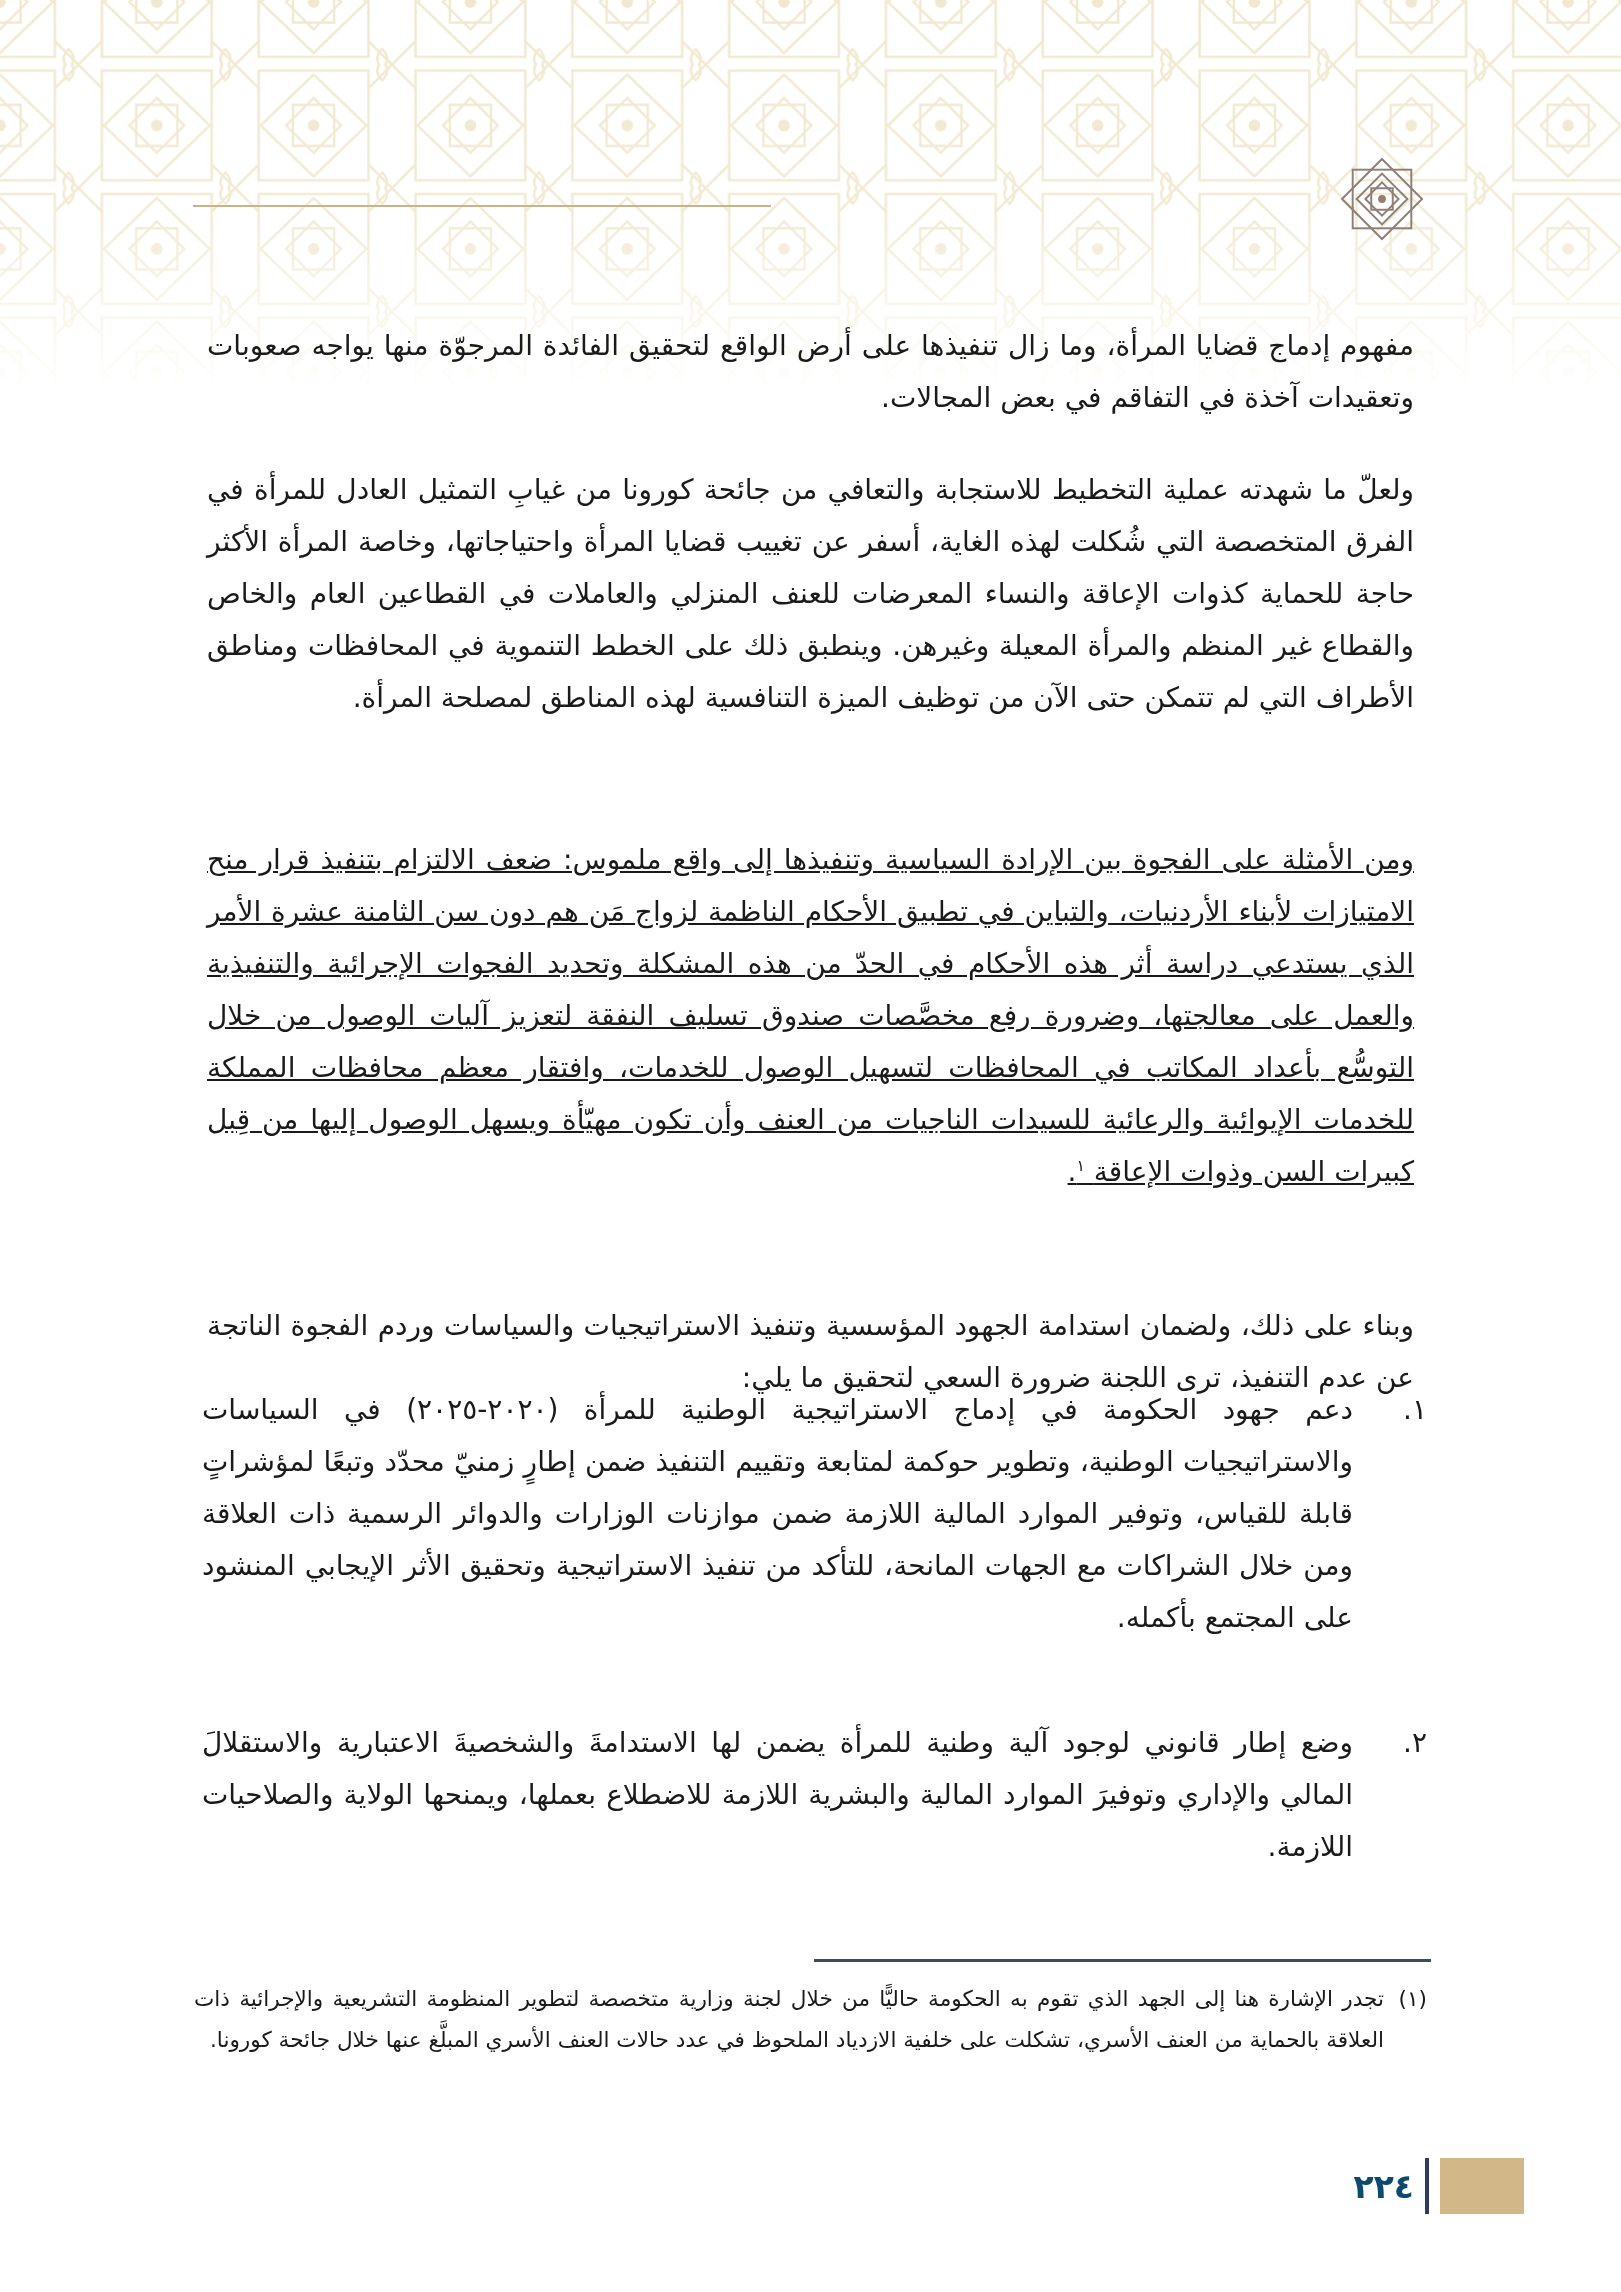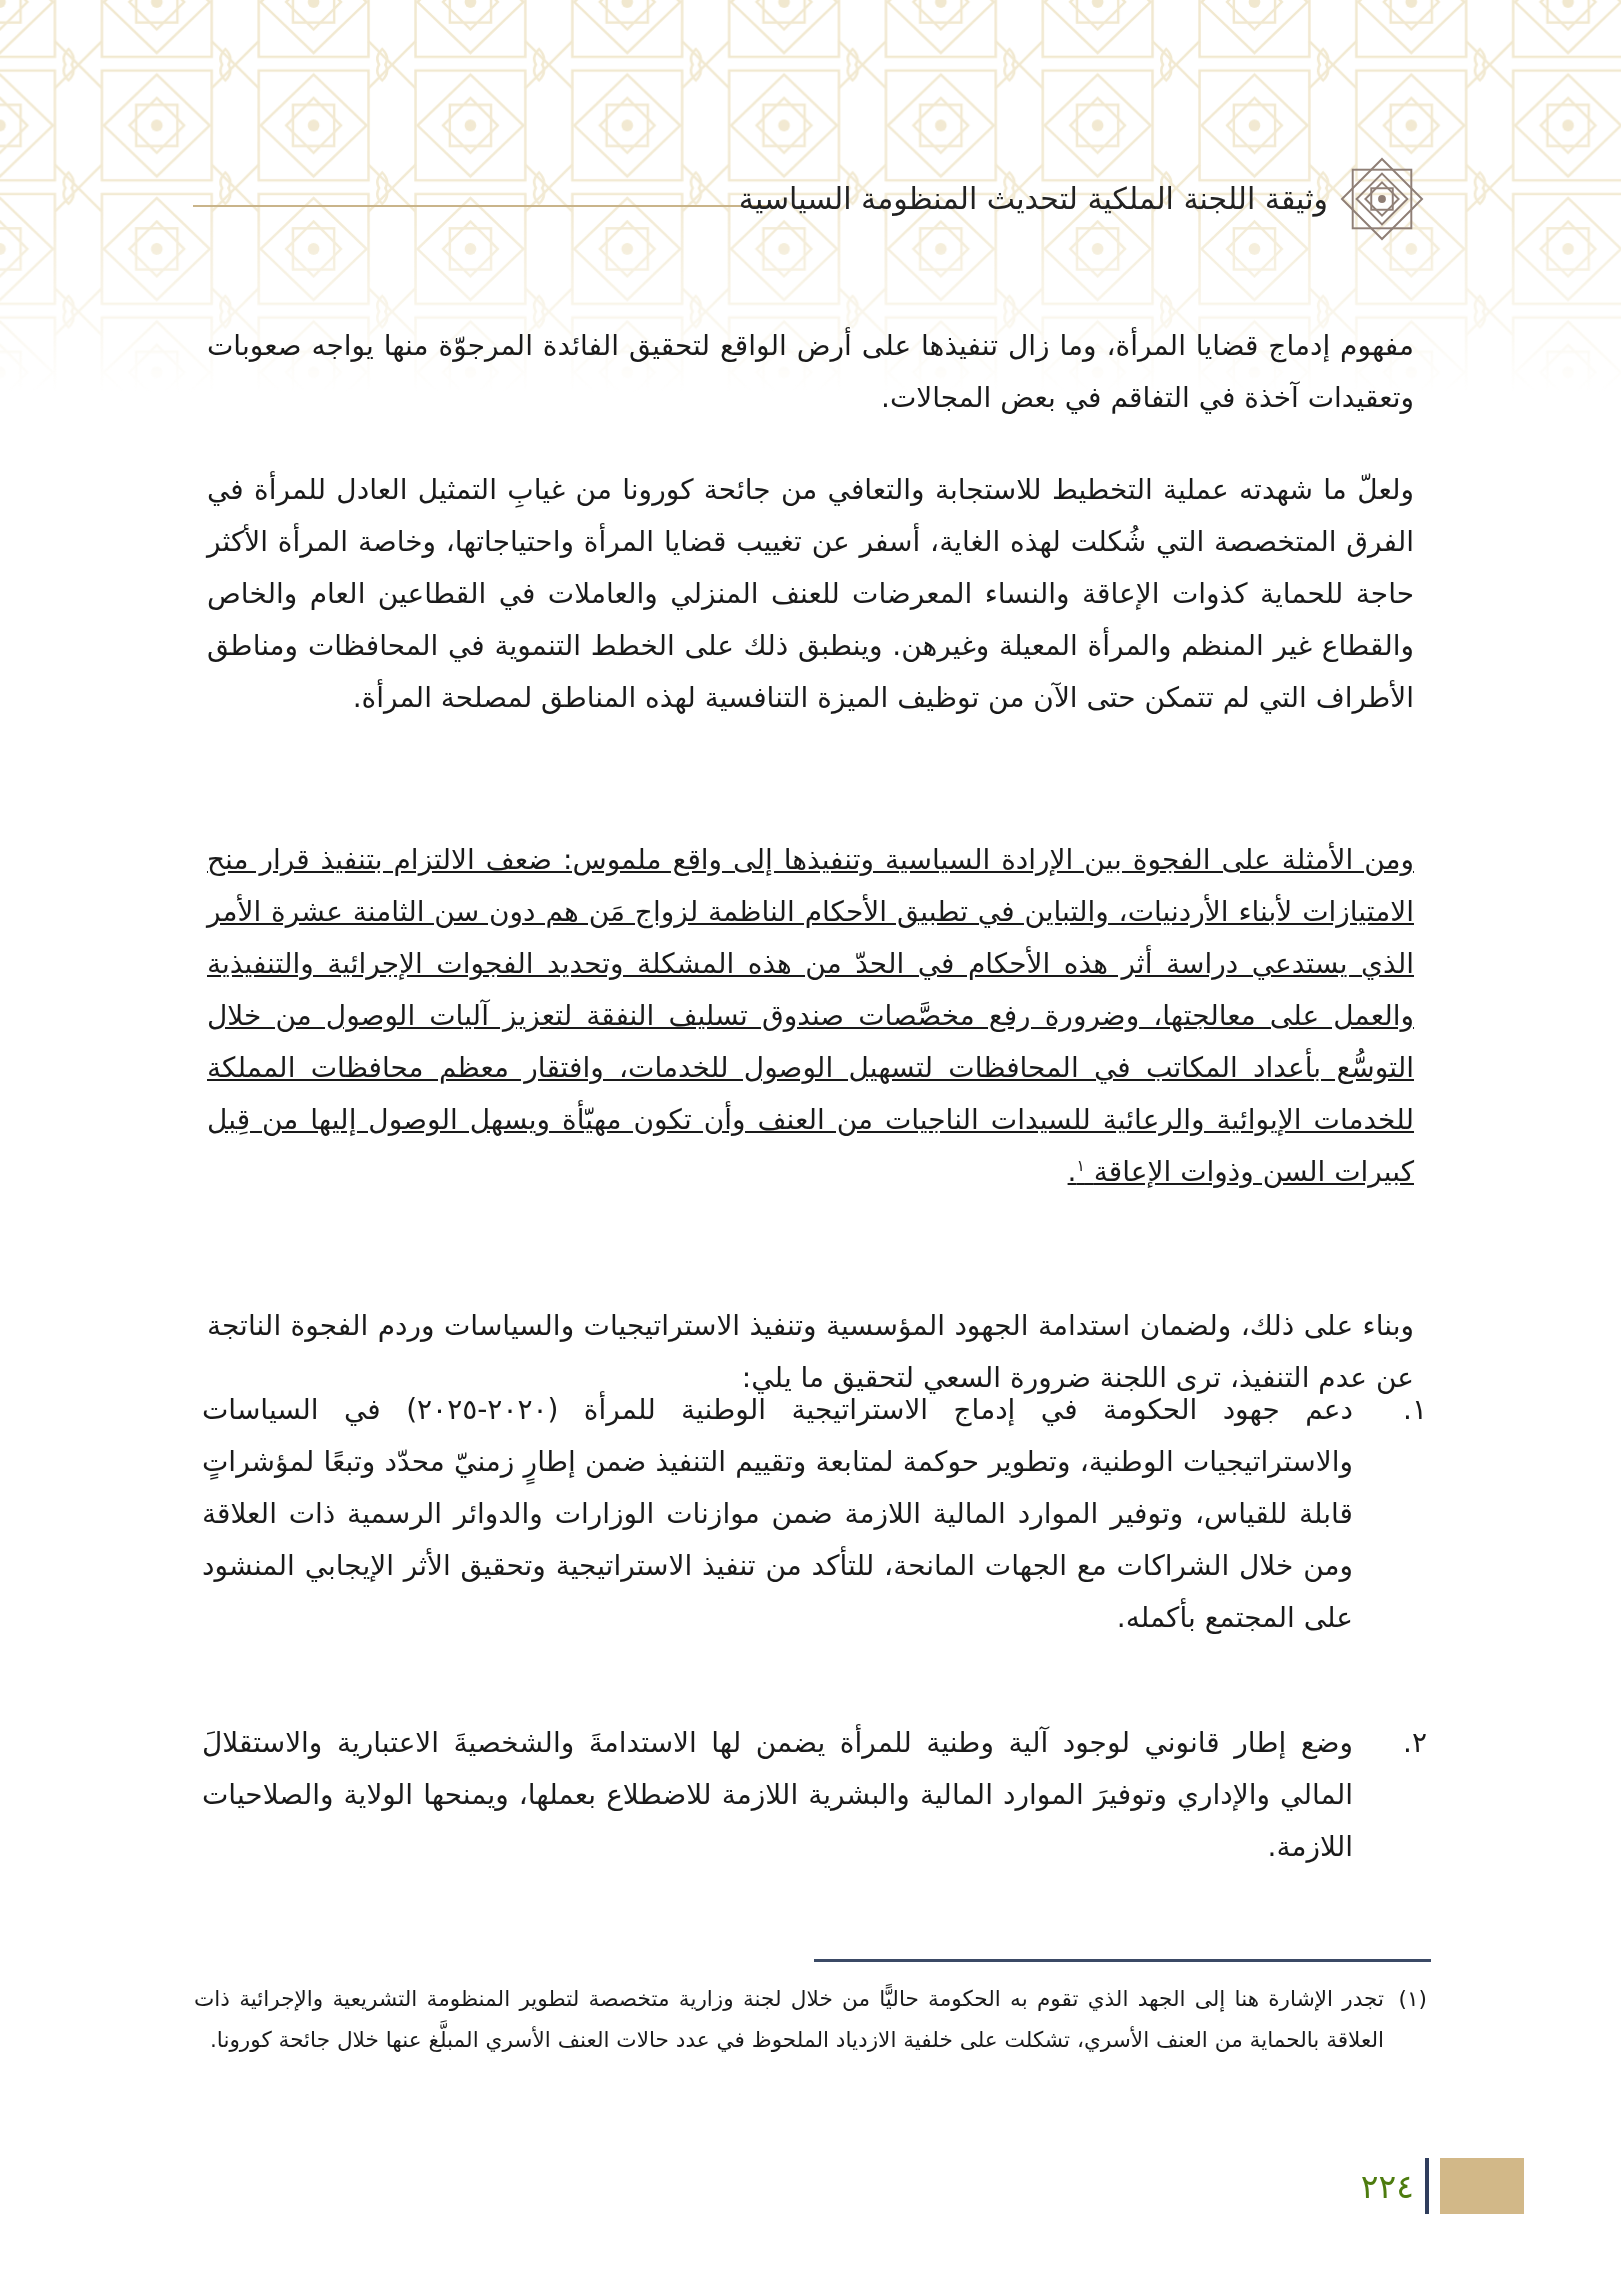--- a/index.html
+++ b/index.html
@@ -40,21 +40,21 @@
   .li2 { top:1717px; }
   .fn-rule { position:absolute; left:814px; top:1959px; width:617px; height:2.9px; background:#3b4a66; }
   .footnote {
     position:absolute; left:194px; width:1233px; top:1978px; font-size:21.6px; line-height:41px;
   }
   .footnote .fn-mark { position:absolute; right:0; top:0; }
   .footnote .fn-text { position:absolute; right:43px; left:0; text-align:justify; text-align-last:right; }
   .pager { position:absolute; left:1343px; top:2156px; width:181px; height:61px; }
   .pager .box { position:absolute; right:0; top:2px; width:84px; height:56px; background:#d2b888; }
   .pager .bar { position:absolute; right:95px; top:2px; width:3.9px; height:56px; background:#2f3d5c; }
-  .pager .num { position:absolute; right:110px; top:5.9px; font-size:33px; line-height:49px; color:#4d7c0f; }
+  .pager .num { position:absolute; right:110px; top:5.9px; font-size:33px; line-height:49px; color:#0c4a6e;font-weight:bold; }
   sup { font-size:15.7px; line-height:0; }
 </style>
 </head>
 <body>
 
 <svg class="pattern" viewBox="0 0 1654 400" preserveAspectRatio="none" xmlns="http://www.w3.org/2000/svg">
   <defs>
     <pattern id="tile" x="-80" y="-60" width="160" height="126" patternUnits="userSpaceOnUse">
       <g fill="none" stroke="#f1e8cf" stroke-width="2.5">
         <rect x="24" y="6" width="112" height="112"></rect>
@@ -68,21 +68,20 @@
         <path d="M150,-4 q10,10 0,20 q-10,-10 0,-20z M150,110 q10,10 0,20 q-10,-10 0,-20z"></path>
       </g>
       <circle cx="80" cy="62" r="6" fill="#f1e8cf"></circle>
     </pattern>
   </defs>
   <rect x="0" y="0" width="1654" height="400" fill="url(#tile)"></rect>
 </svg>
 
 <div class="header">
   <div class="header-rule"></div>
-  <div class="header-title">وثيقة اللجنة الملكية لتحديث المنظومة السياسية</div>
   <svg class="logo" viewBox="0 0 86 86" xmlns="http://www.w3.org/2000/svg">
     <g fill="none" stroke="#8f7f76" stroke-width="2">
       <rect x="13" y="13" width="60" height="60"></rect>
       <polygon points="43,2 84,43 43,84 2,43"></polygon>
       <polygon points="43,17 69,43 43,69 17,43"></polygon>
       <rect x="32" y="32" width="22" height="22"></rect>
       <polygon points="43,26 60,43 43,60 26,43"></polygon>
     </g>
     <circle cx="43" cy="43" r="4" fill="#8f7f76"></circle>
   </svg>

